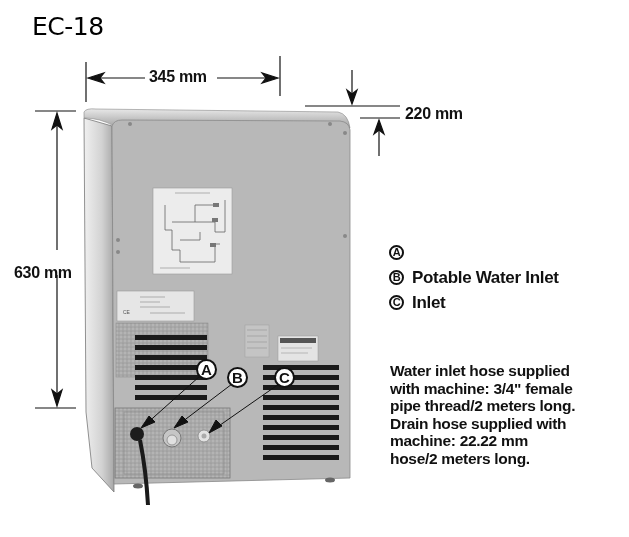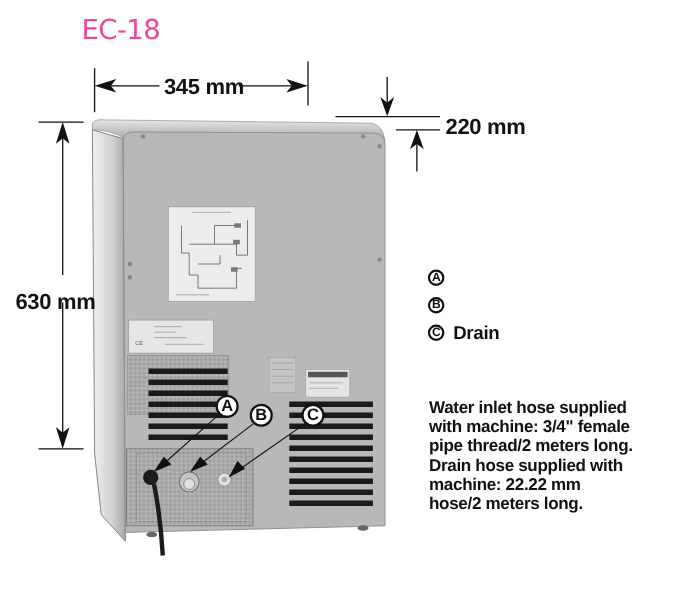--- a/index.html
+++ b/index.html
@@ -1,20 +1,20 @@
 <!DOCTYPE html>
 <html><head>
 <meta charset="utf-8">
 <style>
   html, body { margin:0; padding:0; background:#ffffff; }
   body { width:629px; height:537px; position:relative; overflow:hidden;
          font-family:"Liberation Sans", sans-serif; color:#111; }
   .abs { position:absolute; }
-  .title { left:32px; top:12px; font-size:25px; font-family:"DejaVu Sans", sans-serif; font-weight:normal; letter-spacing:-0.5px; color:#ec4899;margin-left:42px; }
-  .dimtxt { font-weight:bold; font-size:20px; letter-spacing:-0.3px; white-space:nowrap; font-family:"Liberation Sans", sans-serif; }
+  .title { left:32px; top:12px; font-size:25px; font-family:"DejaVu Sans", sans-serif; font-weight:normal; letter-spacing:-0.5px; color:#000000; }
+  .dimtxt { font-weight:bold; font-size:16px; letter-spacing:-0.3px; white-space:nowrap; font-family:"Liberation Sans", sans-serif; }
   .legend-row { display:flex; align-items:center; font-weight:bold; font-size:17px; height:25px; letter-spacing:-0.3px; }
   .circ { width:15px; height:15px; border:2px solid #111; border-radius:50%; font-size:11px; display:inline-flex; align-items:center; justify-content:center; margin-right:8px; box-sizing:border-box; font-weight:bold; line-height:1; }
   .note { font-weight:bold; font-size:15.5px; line-height:17.5px; letter-spacing:-0.3px; width:245px; }
   svg { position:absolute; left:0; top:0; }
   .callout { position:absolute; width:21px; height:21px; border:2px solid #111; border-radius:50%; background:#fff; font-weight:bold; font-size:15px; display:flex; align-items:center; justify-content:center; box-sizing:border-box; }
 </style>
 </head>
 <body>
 
 <div class="abs title">EC-18</div>
@@ -174,24 +174,25 @@
 <div class="abs dimtxt" style="left:149px;top:68px;">345 mm</div>
 <div class="abs dimtxt" style="left:405px;top:105px;">220 mm</div>
 <div class="abs dimtxt" style="left:14px;top:264px;">630 mm</div>
 
 <div class="abs" style="left:389px;top:240px;">
   <div class="legend-row">
     <span class="circ">A</span>
   </div>
   <div class="legend-row">
     <span class="circ">B</span>
+    <span>Potable Water Inlet</span>
   </div>
   <div class="legend-row">
     <span class="circ">C</span>
-    <span>Drain</span>
+    <span>Inlet</span>
   </div>
 </div>
 
 <div class="abs note" style="left:390px;top:362px;">
   <div>Water inlet hose supplied</div>
   <div>with machine: 3/4" female</div>
   <div>pipe thread/2 meters long.</div>
   <div>Drain hose supplied with</div>
   <div>machine: 22.22 mm</div>
   <div>hose/2 meters long.</div>

